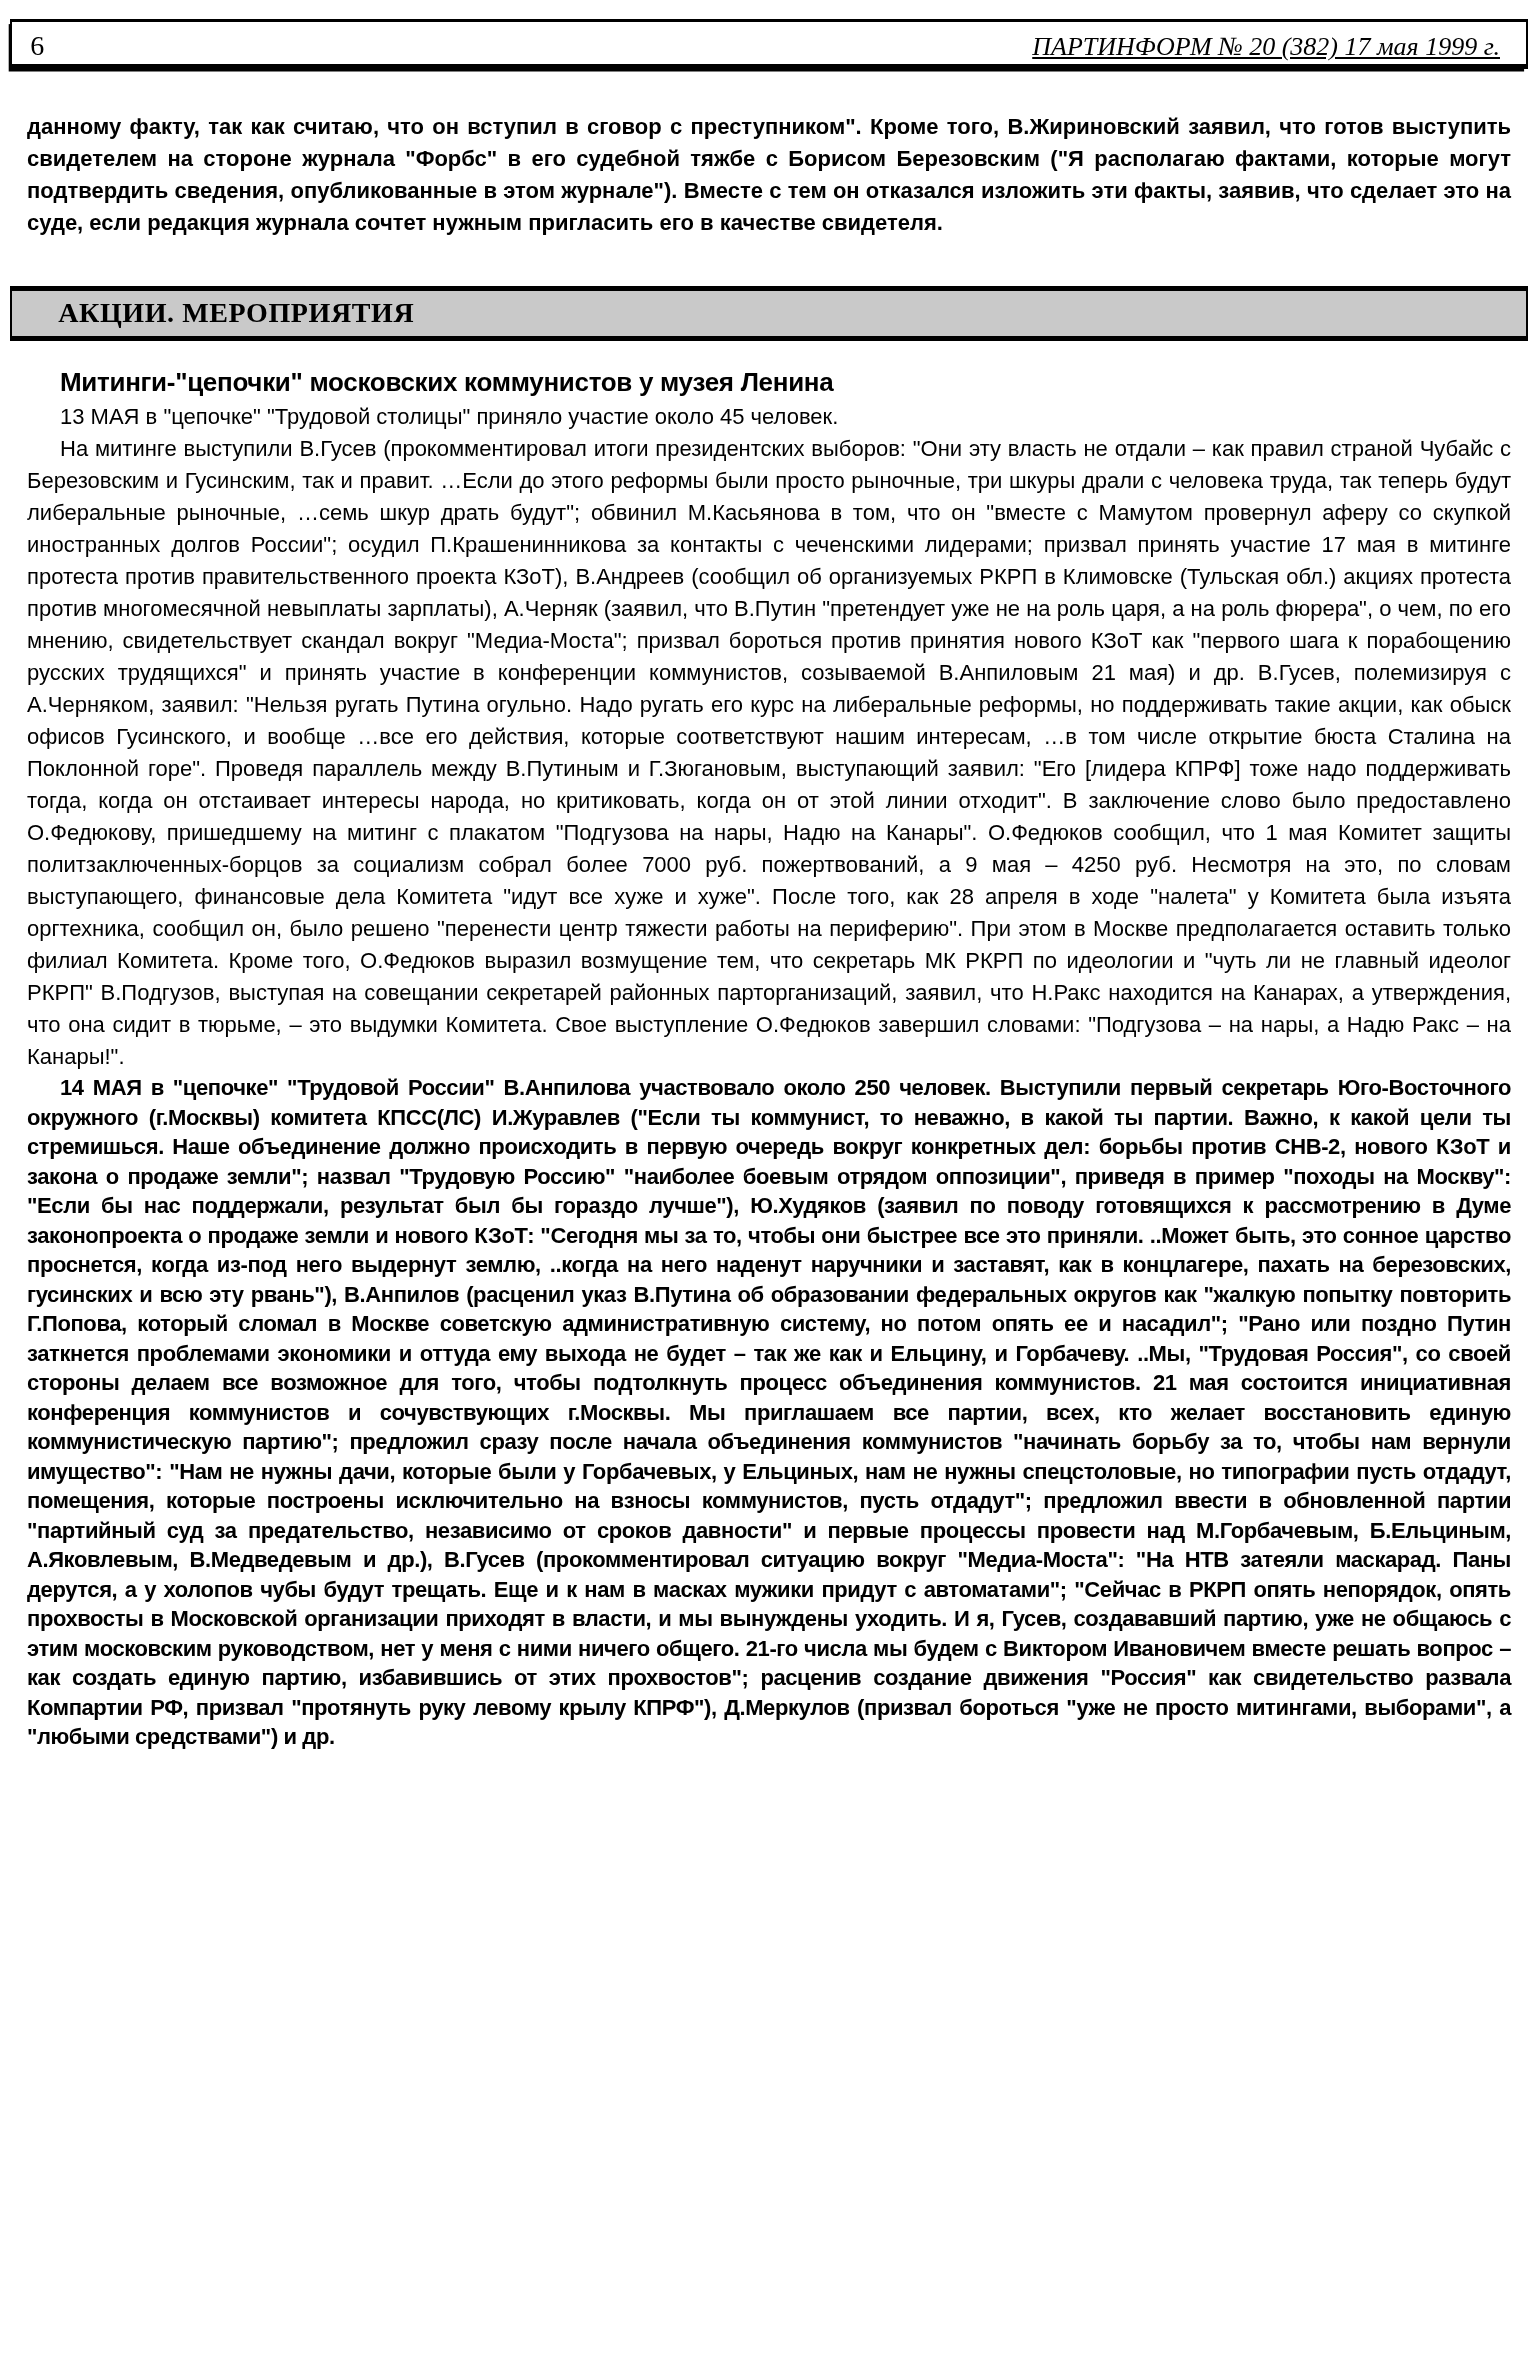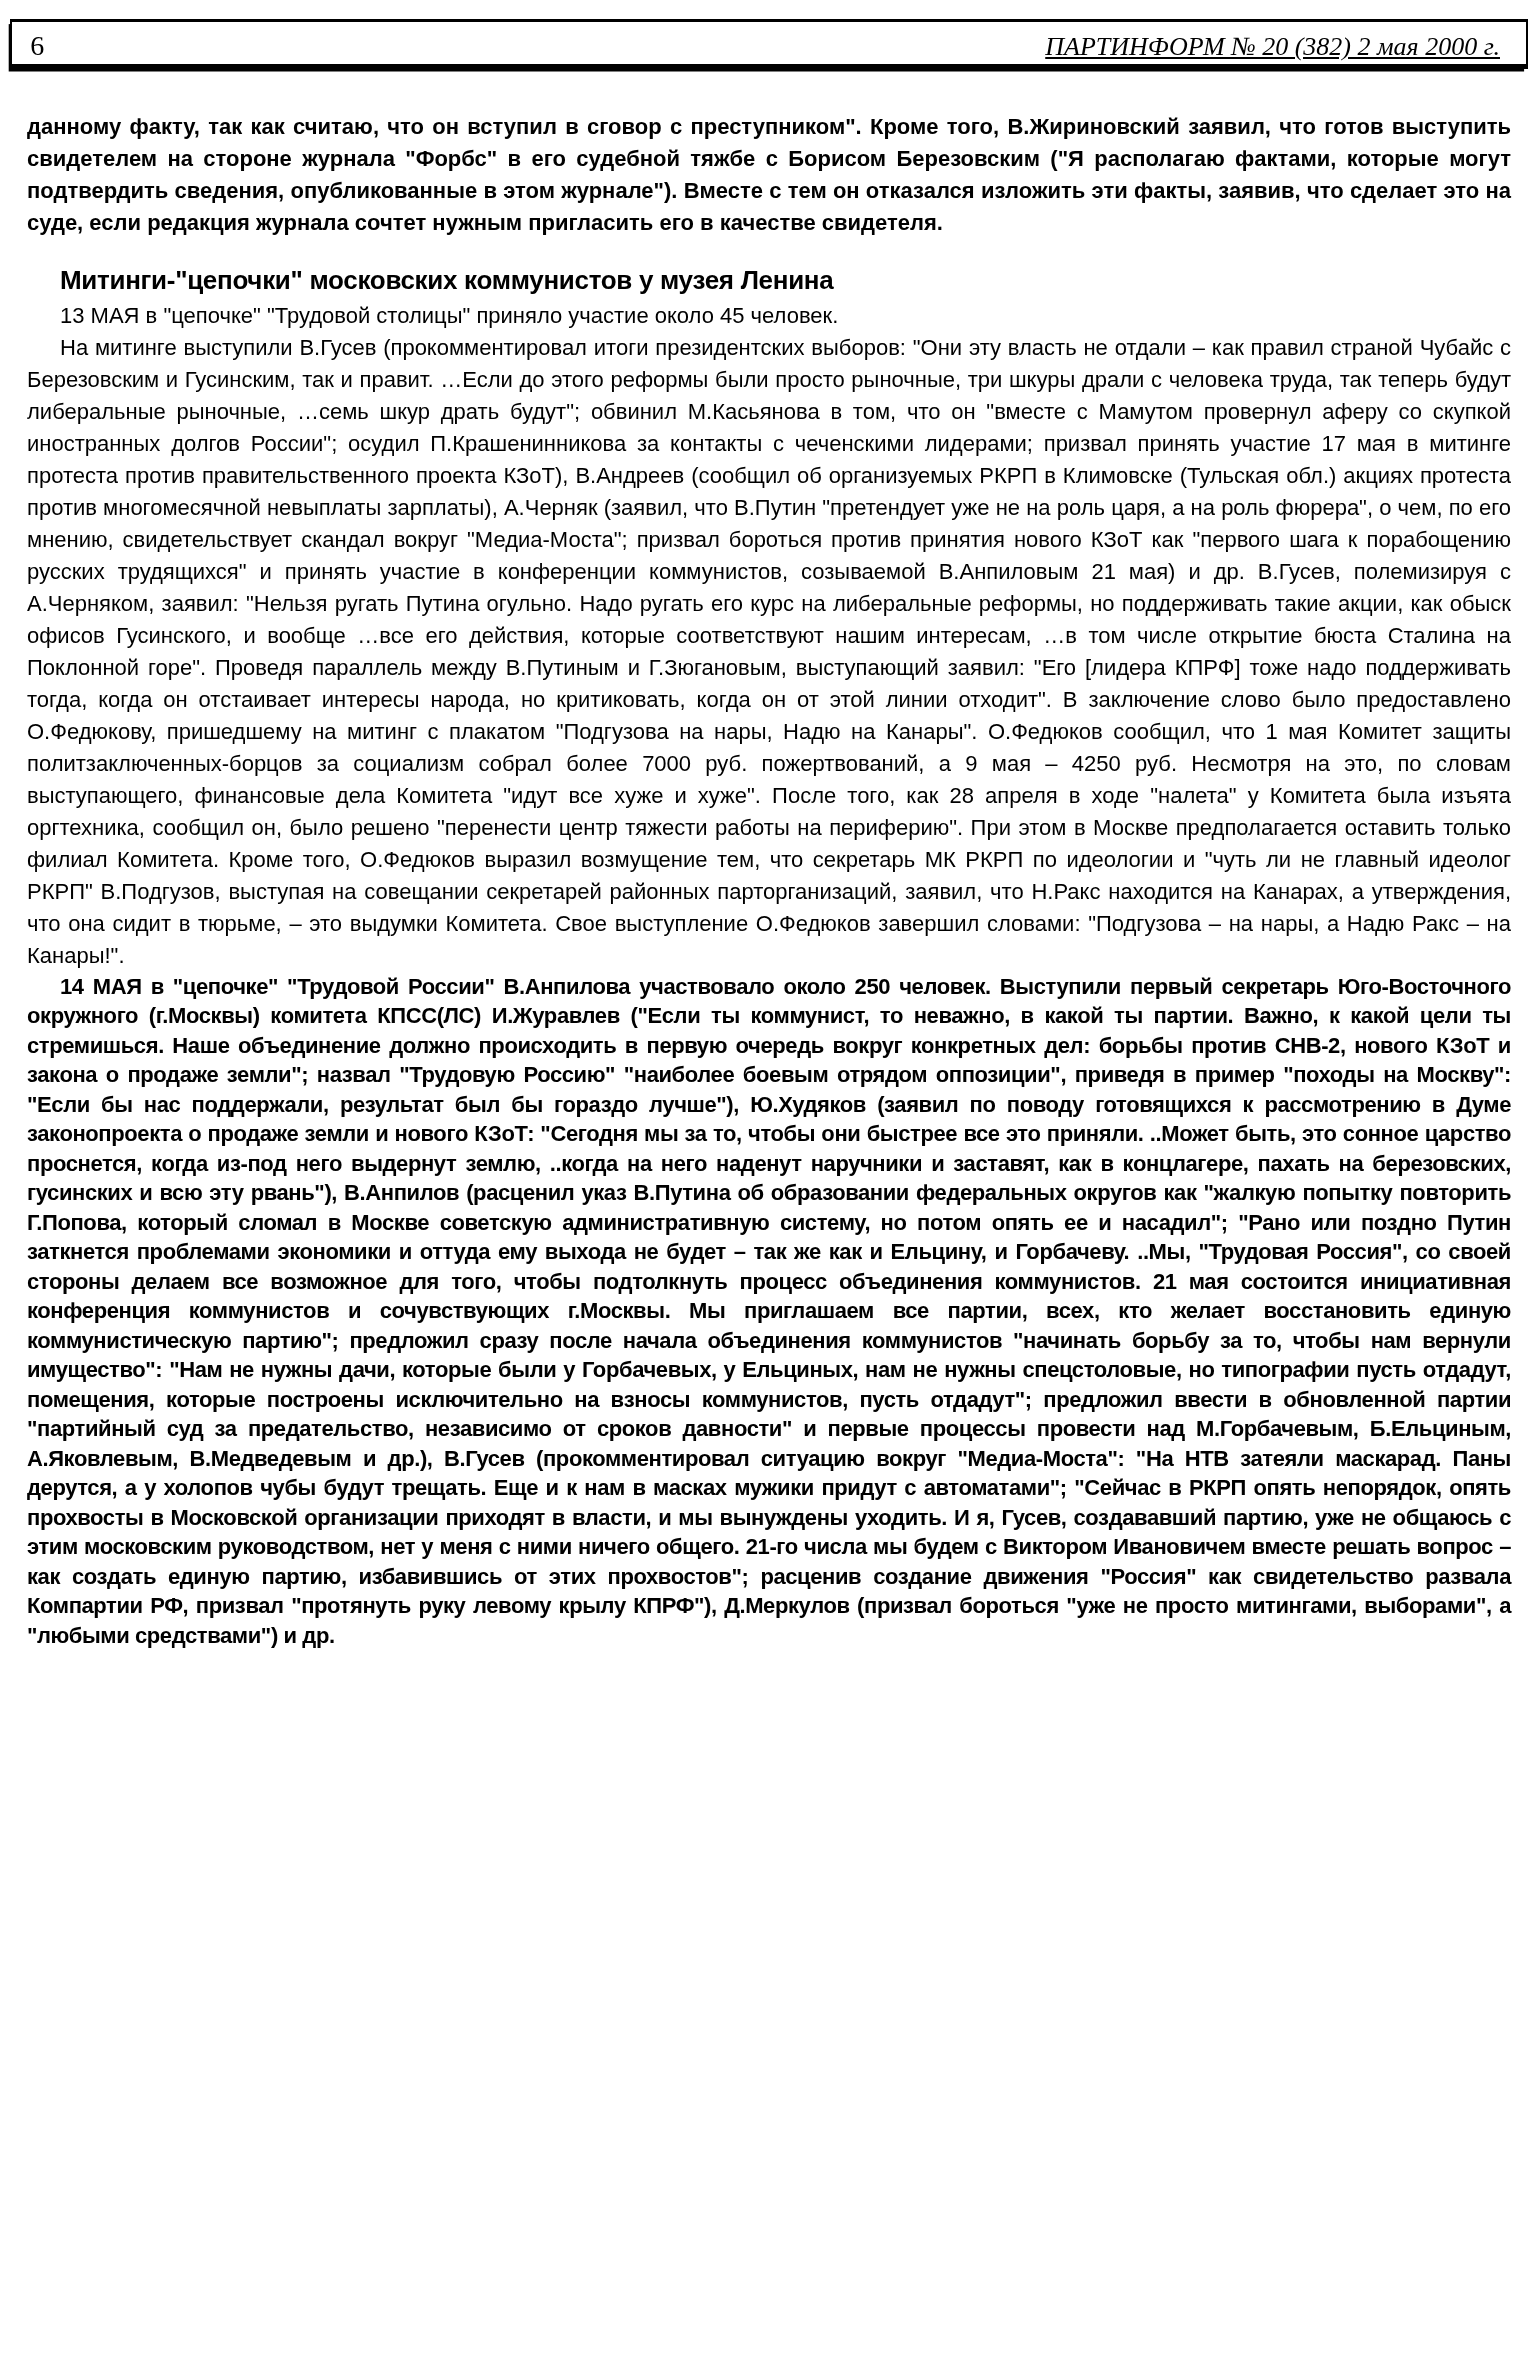--- a/index.html
+++ b/index.html
@@ -88,25 +88,28 @@
     letter-spacing: -0.4px;
   }
 </style>
 </head>
 <body>
 
 <div class="page">
 
   <header class="page-header">
     <span class="page-number">6</span>
-    <span class="issue-title">ПАРТИНФОРМ № 20 (382) 2 мая 2000 г.</span>
+    <span class="issue-title">ПАРТИНФОРМ № 20 (382) 17 мая 1999 г.</span>
   </header>
 
   <p class="intro-paragraph">данному факту, так как считаю, что он вступил в сговор с преступником". Кроме того, В.Жириновский заявил, что готов выступить свидетелем на стороне журнала "Форбс" в его судебной тяжбе с Борисом Березовским ("Я располагаю фактами, которые могут подтвердить сведения, опубликованные в этом журнале"). Вместе с тем он отказался изложить эти факты, заявив, что сделает это на суде, если редакция журнала сочтет нужным пригласить его в качестве свидетеля.</p>
 
+  <div class="section-bar">
+    <span class="section-title">АКЦИИ. МЕРОПРИЯТИЯ</span>
+  </div>
 
   <article class="article">
     <h2 class="article-heading">Митинги-"цепочки" московских коммунистов у музея Ленина</h2>
 
     <p class="para lead">13 МАЯ в "цепочке" "Трудовой столицы" приняло участие около 45 человек.</p>
 
     <p class="para">На митинге выступили В.Гусев (прокомментировал итоги президентских выборов: "Они эту власть не отдали – как правил страной Чубайс с Березовским и Гусинским, так и правит. …Если до этого реформы были просто рыночные, три шкуры драли с человека труда, так теперь будут либеральные рыночные, …семь шкур драть будут"; обвинил М.Касьянова в том, что он "вместе с Мамутом провернул аферу со скупкой иностранных долгов России"; осудил П.Крашенинникова за контакты с чеченскими лидерами; призвал принять участие 17 мая в митинге протеста против правительственного проекта КЗоТ), В.Андреев (сообщил об организуемых РКРП в Климовске (Тульская обл.) акциях протеста против многомесячной невыплаты зарплаты), А.Черняк (заявил, что В.Путин "претендует уже не на роль царя, а на роль фюрера", о чем, по его мнению, свидетельствует скандал вокруг "Медиа-Моста"; призвал бороться против принятия нового КЗоТ как "первого шага к порабощению русских трудящихся" и принять участие в конференции коммунистов, созываемой В.Анпиловым 21 мая) и др. В.Гусев, полемизируя с А.Черняком, заявил: "Нельзя ругать Путина огульно. Надо ругать его курс на либеральные реформы, но поддерживать такие акции, как обыск офисов Гусинского, и вообще …все его действия, которые соответствуют нашим интересам, …в том числе открытие бюста Сталина на Поклонной горе". Проведя параллель между В.Путиным и Г.Зюгановым, выступающий заявил: "Его [лидера КПРФ] тоже надо поддерживать тогда, когда он отстаивает интересы народа, но критиковать, когда он от этой линии отходит". В заключение слово было предоставлено О.Федюкову, пришедшему на митинг с плакатом "Подгузова на нары, Надю на Канары". О.Федюков сообщил, что 1 мая Комитет защиты политзаключенных-борцов за социализм собрал более 7000 руб. пожертвований, а 9 мая – 4250 руб. Несмотря на это, по словам выступающего, финансовые дела Комитета "идут все хуже и хуже". После того, как 28 апреля в ходе "налета" у Комитета была изъята оргтехника, сообщил он, было решено "перенести центр тяжести работы на периферию". При этом в Москве предполагается оставить только филиал Комитета. Кроме того, О.Федюков выразил возмущение тем, что секретарь МК РКРП по идеологии и "чуть ли не главный идеолог РКРП" В.Подгузов, выступая на совещании секретарей районных парторганизаций, заявил, что Н.Ракс находится на Канарах, а утверждения, что она сидит в тюрьме, – это выдумки Комитета. Свое выступление О.Федюков завершил словами: "Подгузова – на нары, а Надю Ракс – на Канары!".</p>
 
     <p class="para bold">14 МАЯ в "цепочке" "Трудовой России" В.Анпилова участвовало около 250 человек. Выступили первый секретарь Юго-Восточного окружного (г.Москвы) комитета КПСС(ЛС) И.Журавлев ("Если ты коммунист, то неважно, в какой ты партии. Важно, к какой цели ты стремишься. Наше объединение должно происходить в первую очередь вокруг конкретных дел: борьбы против СНВ-2, нового КЗоТ и закона о продаже земли"; назвал "Трудовую Россию" "наиболее боевым отрядом оппозиции", приведя в пример "походы на Москву": "Если бы нас поддержали, результат был бы гораздо лучше"), Ю.Худяков (заявил по поводу готовящихся к рассмотрению в Думе законопроекта о продаже земли и нового КЗоТ: "Сегодня мы за то, чтобы они быстрее все это приняли. ..Может быть, это сонное царство проснется, когда из-под него выдернут землю, ..когда на него наденут наручники и заставят, как в концлагере, пахать на березовских, гусинских и всю эту рвань"), В.Анпилов (расценил указ В.Путина об образовании федеральных округов как "жалкую попытку повторить Г.Попова, который сломал в Москве советскую административную систему, но потом опять ее и насадил"; "Рано или поздно Путин заткнется проблемами экономики и оттуда ему выхода не будет – так же как и Ельцину, и Горбачеву. ..Мы, "Трудовая Россия", со своей стороны делаем все возможное для того, чтобы подтолкнуть процесс объединения коммунистов. 21 мая состоится инициативная конференция коммунистов и сочувствующих г.Москвы. Мы приглашаем все партии, всех, кто желает восстановить единую коммунистическую партию"; предложил сразу после начала объединения коммунистов "начинать борьбу за то, чтобы нам вернули имущество": "Нам не нужны дачи, которые были у Горбачевых, у Ельциных, нам не нужны спецстоловые, но типографии пусть отдадут, помещения, которые построены исключительно на взносы коммунистов, пусть отдадут"; предложил ввести в обновленной партии "партийный суд за предательство, независимо от сроков давности" и первые процессы провести над М.Горбачевым, Б.Ельциным, А.Яковлевым, В.Медведевым и др.), В.Гусев (прокомментировал ситуацию вокруг "Медиа-Моста": "На НТВ затеяли маскарад. Паны дерутся, а у холопов чубы будут трещать. Еще и к нам в масках мужики придут с автоматами"; "Сейчас в РКРП опять непорядок, опять прохвосты в Московской организации приходят в власти, и мы вынуждены уходить. И я, Гусев, создававший партию, уже не общаюсь с этим московским руководством, нет у меня с ними ничего общего. 21-го числа мы будем с Виктором Ивановичем вместе решать вопрос – как создать единую партию, избавившись от этих прохвостов"; расценив создание движения "Россия" как свидетельство развала Компартии РФ, призвал "протянуть руку левому крылу КПРФ"), Д.Меркулов (призвал бороться "уже не просто митингами, выборами", а "любыми средствами") и др.</p>
   </article>

